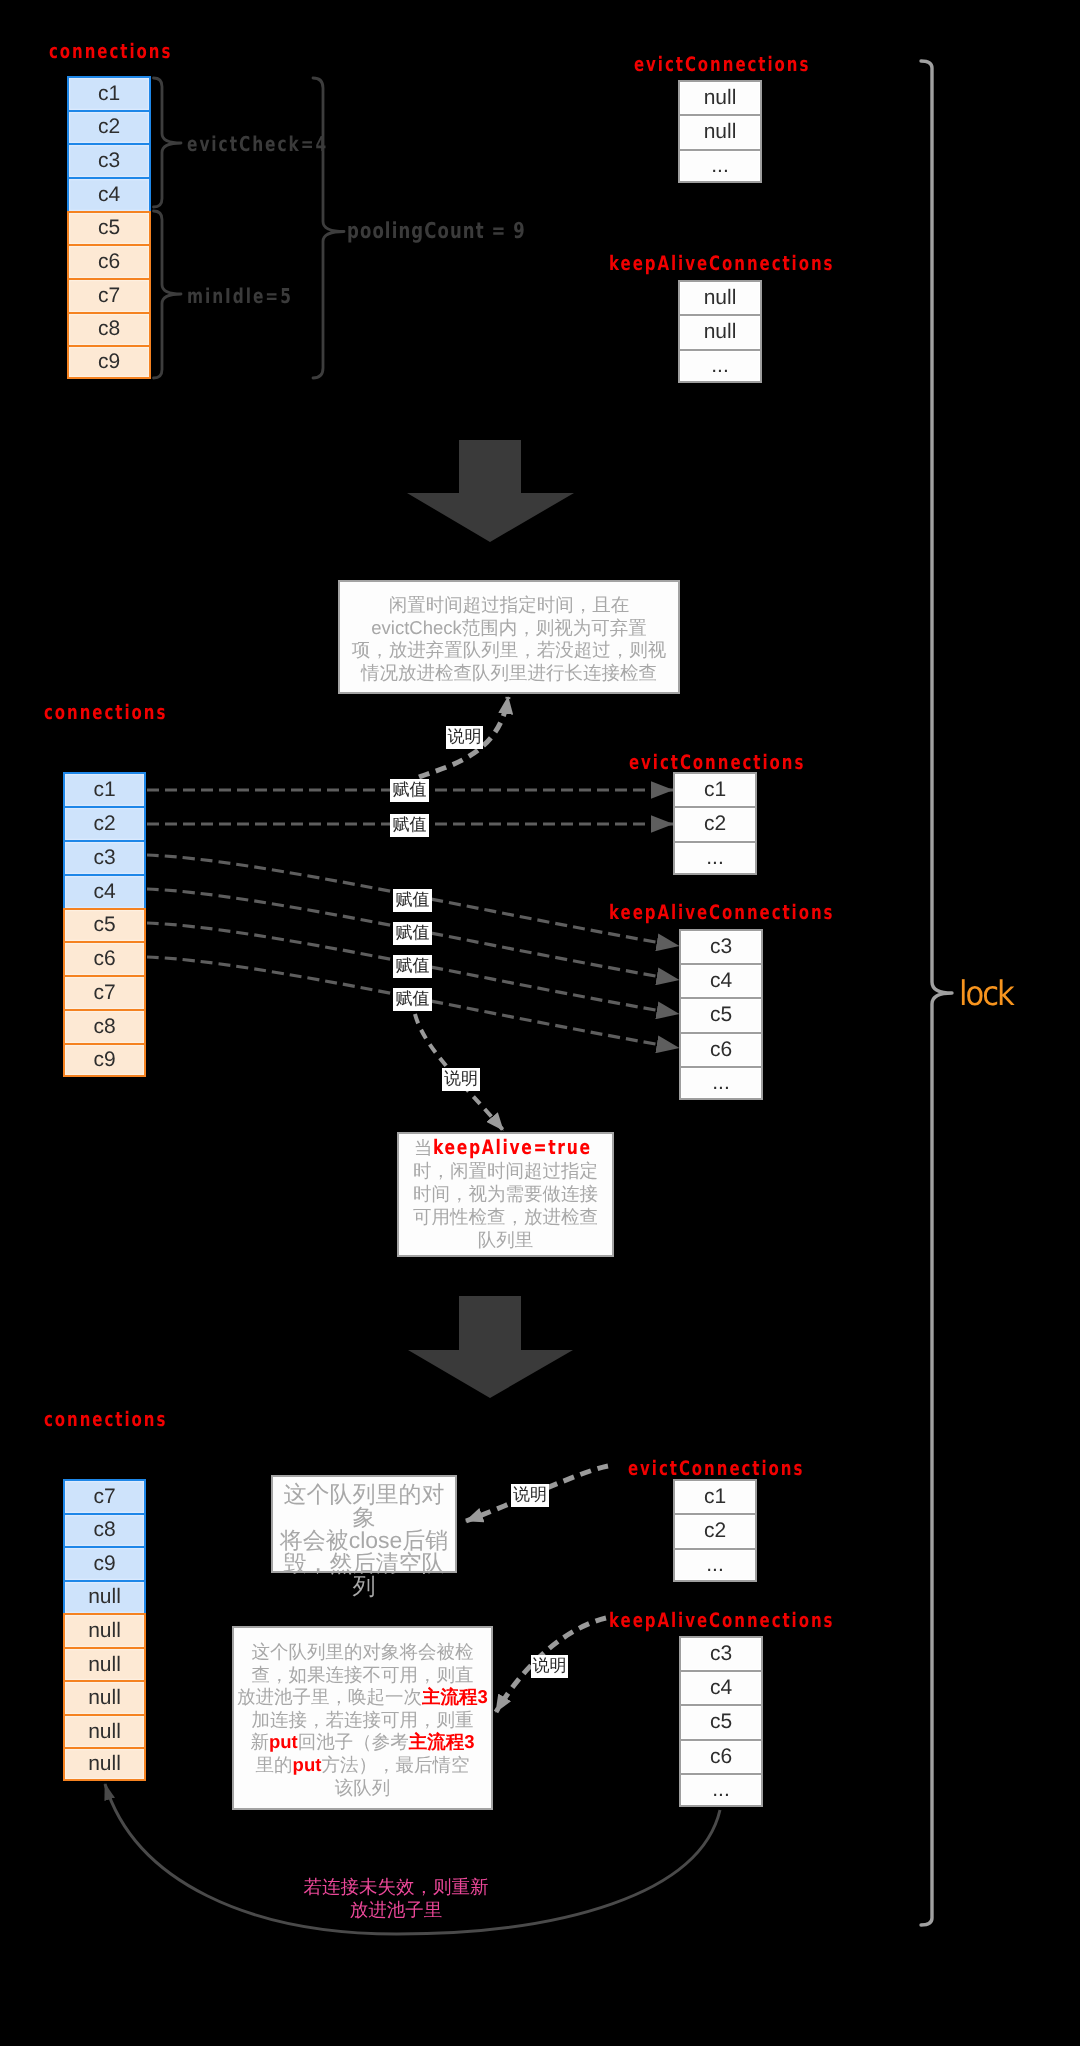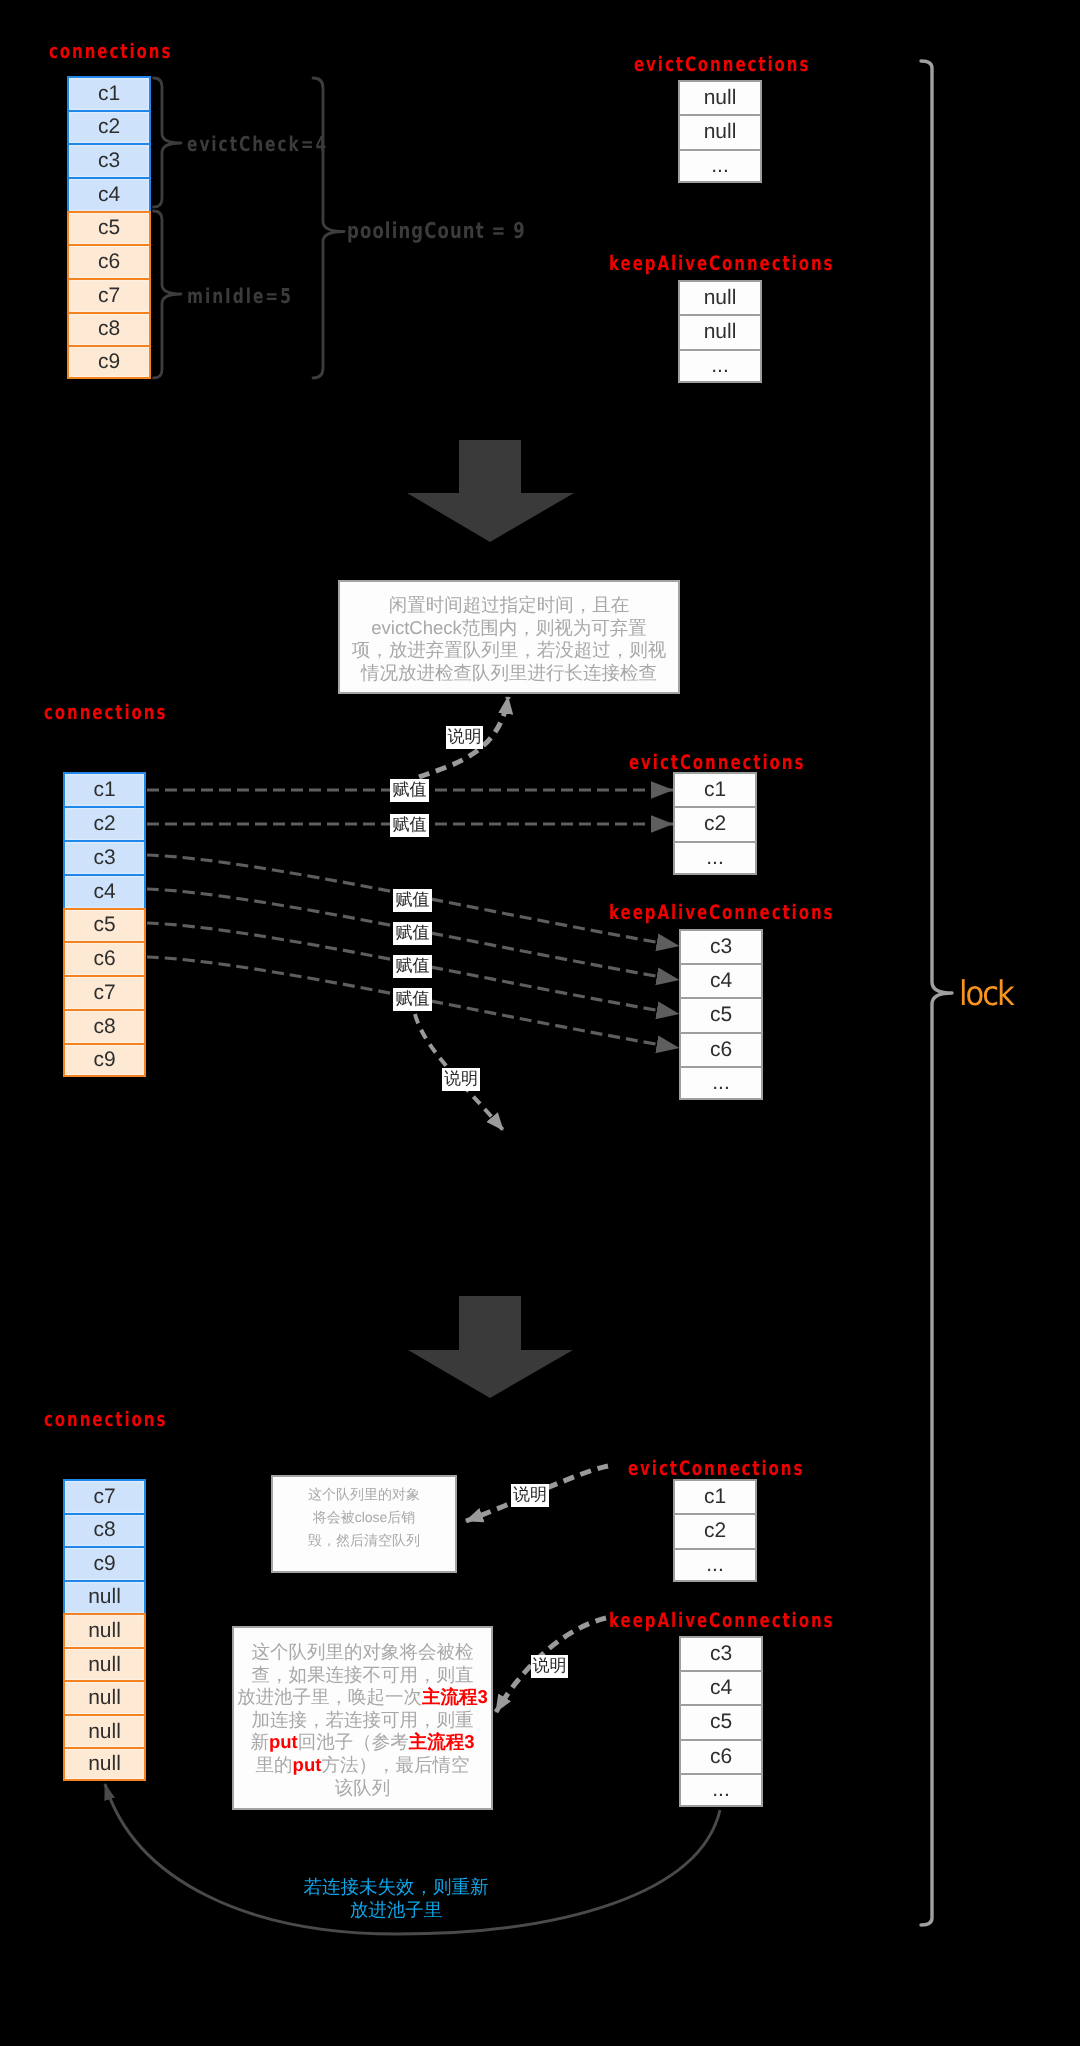--- a/index.html
+++ b/index.html
@@ -43,21 +43,21 @@
              display:inline-block;transform:scaleX(.78);transform-origin:left center;
              margin-right:-39px;vertical-align:baseline;}
 
   
   .tag{position:absolute;background:#ffffff;color:#262626;font-size:17px;
        white-space:nowrap;text-align:center;box-sizing:border-box;
        font-family:"Liberation Sans","DejaVu Sans",sans-serif;
        display:flex;align-items:center;justify-content:center;}
 
   
-  .caption{position:absolute;color:#0ea5e9;text-align:center;white-space:nowrap;
+  .caption{position:absolute;color:#ec4899;text-align:center;white-space:nowrap;
            font-family:"Liberation Sans","DejaVu Sans",sans-serif;font-weight:normal;}
 </style>
 </head>
 <body>
 
 <div class="stage" id="stage">
 
 <svg class="overlay" viewBox="0 0 1080 2046">
   <defs>
     <marker id="ah" markerWidth="23" markerHeight="18" refX="22.5" refY="9" orient="auto" markerUnits="userSpaceOnUse">
@@ -229,20 +229,26 @@
     </div>
 
 <div class="tag" style="left:390px;top:779px;width:39px;height:23px;">赋值</div>
 <div class="tag" style="left:390px;top:814px;width:39px;height:23px;">赋值</div>
 <div class="tag" style="left:393px;top:889px;width:39px;height:23px;">赋值</div>
 <div class="tag" style="left:393px;top:922px;width:39px;height:23px;">赋值</div>
 <div class="tag" style="left:393px;top:955px;width:39px;height:23px;">赋值</div>
 <div class="tag" style="left:393px;top:988px;width:39px;height:23px;">赋值</div>
 <div class="tag" style="left:442px;top:1068px;width:38px;height:23px;">说明</div>
 
+<div class="note" style="left:397px;top:1132px;width:217px;height:125px;font-size:18.5px;line-height:23px;padding-top:2px;">
+  <span class="inner">
+    <span><span>当</span><b class="kb">keepAlive=true</b></span><br>
+    <span><span>时，闲置时间超过指定</span><br><span>时间，视为需要做连接</span><br><span>可用性检查，放进检查</span><br><span>队列里</span></span>
+  </span>
+</div>
 
 <div class="redlabel" style="left:44px;top:1409px;font-size:20px;">connections</div>
 <div class="qtable" style="left:63px;top:1479px;width:83px;height:302px;">
       <div class="qcell blue" style="height: 33.5556px;">
         <span>c7</span>
       </div>
       <div class="qcell blue" style="height: 33.5556px;">
         <span>c8</span>
       </div>
       <div class="qcell blue" style="height: 33.5556px;">
@@ -293,21 +299,21 @@
         <span>c5</span>
       </div>
       <div class="qcell gray" style="height: 34.2px;">
         <span>c6</span>
       </div>
       <div class="qcell gray last" style="height: 34.2px;">
         <span>...</span>
       </div>
     </div>
 
-<div class="note" style="left:271px;top:1475px;width:186px;height:98px;font-size:14px;line-height:23px;padding-top:6px;">
+<div class="note" style="left:271px;top:1475px;width:186px;height:98px;font-size:23px;line-height:23px;padding-top:6px;">
       <span class="inner"><span>这个队列里的对象</span><br><span>将会被close后销</span><br><span>毁，然后清空队列</span></span>
     </div>
 <div class="tag" style="left:511px;top:1484px;width:38px;height:23px;">说明</div>
 
 <div class="note" style="left:232px;top:1626px;width:261px;height:184px;font-size:18.5px;line-height:22.6px;padding-top:13px;">
       <span class="inner"><span><span>这个队列里的对象将会被检</span></span><br><span><span>查，如果连接不可用，则直</span></span><br><span><span>放进池子里，唤起一次</span><b>主流程3</b></span><br><span><span>加连接，若连接可用，则重</span></span><br><span><span>新</span><b>put</b><span>回池子（参考</span><b>主流程3</b></span><br><span><span>里的</span><b>put</b><span>方法），最后情空</span></span><br><span><span>该队列</span></span></span>
     </div>
 <div class="tag" style="left:531px;top:1655px;width:37px;height:23px;">说明</div>
 
 <div class="caption" style="left:296px;top:1875px;width:200px;font-size:18.5px;line-height:23px;"><span>若连接未失效，则重新</span><br><span>放进池子里</span></div>

